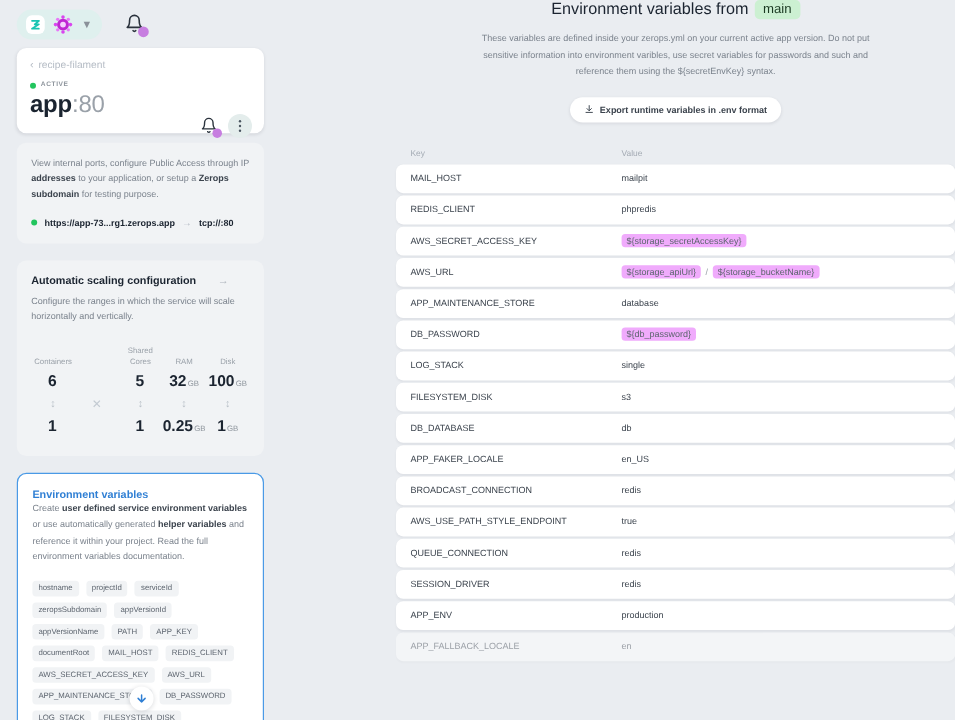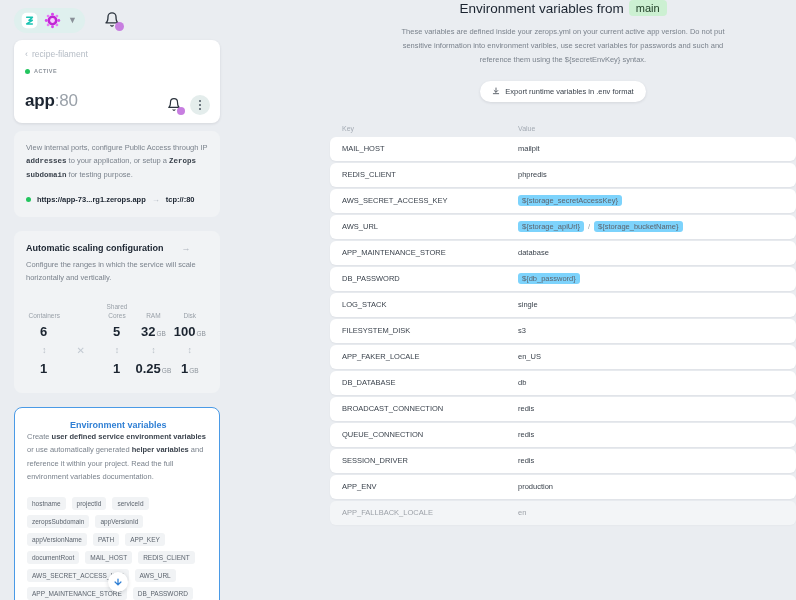--- a/index.html
+++ b/index.html
@@ -39,43 +39,43 @@
   }
   .card.white { background: #ffffff; box-shadow: 0 1px 3px rgba(16,24,40,.10); }
 
   
   .svc-card { padding: 9px 11px 12px 11px; position: relative; }
   .breadcrumb { display:flex; align-items:center; gap:4px; color:#b4bbc4; font-size:8.5px; }
   .breadcrumb .bc-chev { font-size: 9px; }
   .status-line { display:flex; align-items:center; gap:4px; margin-top:9px; }
   .dot-green { width:5px; height:5px; border-radius:50%; background:#22c55e; }
   .status-text { font-size:5.5px; letter-spacing:.5px; color:#8d949c; font-weight:bold; }
-  .svc-title { font-size:17px; color:#9aa1a9; margin-top:17px; letter-spacing:-.2px; }
+  .svc-title { font-size:20px; color:#9aa1a9; margin-top:2px; letter-spacing:-.2px; }
   .svc-title b { color:#1b2430; font-weight:bold; }
   .svc-actions { position:absolute; right:10px; top:55px; display:flex; align-items:center; gap:9px; }
   .kebab {
     width:20px; height:20px; border-radius:50%; background:#e4edec;
     display:flex; flex-direction:column; align-items:center; justify-content:center; gap:2px;
   }
   .kebab i { width:2px; height:2px; border-radius:50%; background:#4a5560; display:block; }
 
   
   .ports-card { padding: 10px 12px 13px 12px; margin-top: -6px; }
   .ports-desc { font-size:7.5px; line-height:1.75; color:#7b838d; }
-  .ports-desc b { color:#3b434d; font-weight:bold;font-family:Liberation Mono, monospace; }
+  .ports-desc b { color:#3b434d; font-weight:bold; }
   .port-row { display:flex; align-items:center; gap:6px; margin-top:13px; }
   .port-url { font-size:7.5px; color:#1b2430; font-weight:bold; }
   .arrow-g { color:#b4bbc4; font-size:8px; }
   .port-target { font-size:7.5px; color:#1b2430; font-weight:bold; }
 
   
   .scal-card { padding: 12px 12px 16px 12px; }
   .card-head { display:flex; align-items:flex-start; gap:18px; }
   .card-title { font-size:9px; font-weight:bold; color:#1b2430; }
-  .card-title.blue { color:#2f7fd4;margin-left:43px; }
+  .card-title.blue { color:#2f7fd4; }
   .arrow-link { color:#aeb5bd; font-size:9px; }
   .scal-desc { font-size:7.5px; line-height:1.7; color:#7b838d; margin-top:6px; }
   .scal-grid { display:grid; grid-template-columns: 1fr 1fr 1fr 1fr 1fr; margin-top:17px; text-align:center; }
   .sg-label { font-size:6.5px; color:#9aa1a9; line-height:1.45; min-height:19px; display:flex; align-items:flex-end; justify-content:center; }
   .sg-val { font-size:13px; font-weight:bold; color:#1b2430; margin-top:3px; }
   .sg-val .unit { font-size:6.5px; color:#8d949c; font-weight:normal; margin-left:1px; }
   .sg-arrow { color:#b8bfc7; font-size:9px; margin:6px 0; }
   .sg-x { color:#c3cad2; font-size:10px; }
 
   
@@ -104,34 +104,34 @@
     vertical-align:1px;
   }
   .rp-desc {
     text-align:center; font-size:7.5px; line-height:1.85; color:#7b838d;
     margin:9px auto 1px; width:335px;
   }
   .export-wrap { display:flex; justify-content:center; margin-top:14px; }
   .export-btn {
     display:flex; align-items:center; gap:5px; background:#fff;
     border-radius:14px; padding:6px 12px; font-size:7.5px; color:#3b434d;
-    box-shadow:0 1px 3px rgba(16,24,40,.10); font-weight:normal;
+    box-shadow:0 1px 3px rgba(16,24,40,.10); font-weight:bold;
   }
   .thead { display:flex; margin:23px 0 5px 0; padding:0 12px; }
   .th { font-size:7px; color:#a4abb4; }
   .th.key { width:176px; }
   .rows { padding-bottom:4px; }
   .row {
     display:flex; align-items:center; background:#fff; border-radius:6px;
     height:24px; margin-bottom:2px; padding:0 12px;
     box-shadow:0 1px 2px rgba(16,24,40,.05);
   }
   .cell-key { width:176px; font-size:7.5px; color:#3b434d; }
   .cell-val { font-size:7.5px; color:#3b434d; display:flex; align-items:center; gap:4px; }
-  .varref { background:#7dd3fc; border-radius:3px; padding:1px 4px; color:#5c646e; }
+  .varref { background:#f0abfc; border-radius:3px; padding:1px 4px; color:#5c646e; }
   .slash { color:#9aa1a9; }
   .row-cut { opacity:.45; }
 </style>
 </head>
 <body>
 
 <div class="topbar">
   <div class="brand-pill">
     <span>
       <svg class="logo-z" viewBox="0 0 24 24">
@@ -345,35 +345,41 @@
           <span>single</span>
         </div>
       </div>
       <div class="row">
         <div class="cell-key">FILESYSTEM_DISK</div>
         <div class="cell-val">
           <span>s3</span>
         </div>
       </div>
       <div class="row">
+        <div class="cell-key">DB_DATABASE</div>
+        <div class="cell-val">
+          <span>db</span>
+        </div>
+      </div>
+      <div class="row">
         <div class="cell-key">APP_FAKER_LOCALE</div>
         <div class="cell-val">
           <span>en_US</span>
         </div>
       </div>
       <div class="row">
-        <div class="cell-key">DB_DATABASE</div>
-        <div class="cell-val">
-          <span>db</span>
-        </div>
-      </div>
-      <div class="row">
         <div class="cell-key">BROADCAST_CONNECTION</div>
         <div class="cell-val">
           <span>redis</span>
+        </div>
+      </div>
+      <div class="row">
+        <div class="cell-key">AWS_USE_PATH_STYLE_ENDPOINT</div>
+        <div class="cell-val">
+          <span>true</span>
         </div>
       </div>
       <div class="row">
         <div class="cell-key">QUEUE_CONNECTION</div>
         <div class="cell-val">
           <span>redis</span>
         </div>
       </div>
       <div class="row">
         <div class="cell-key">SESSION_DRIVER</div>

